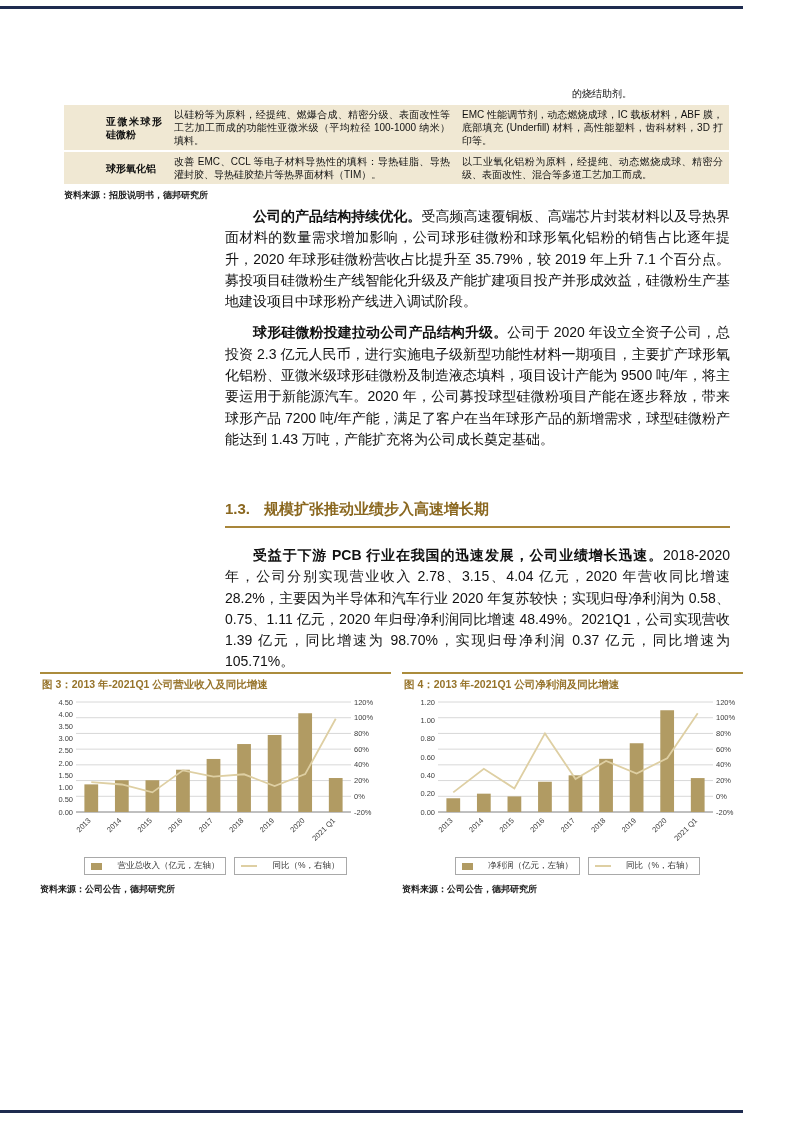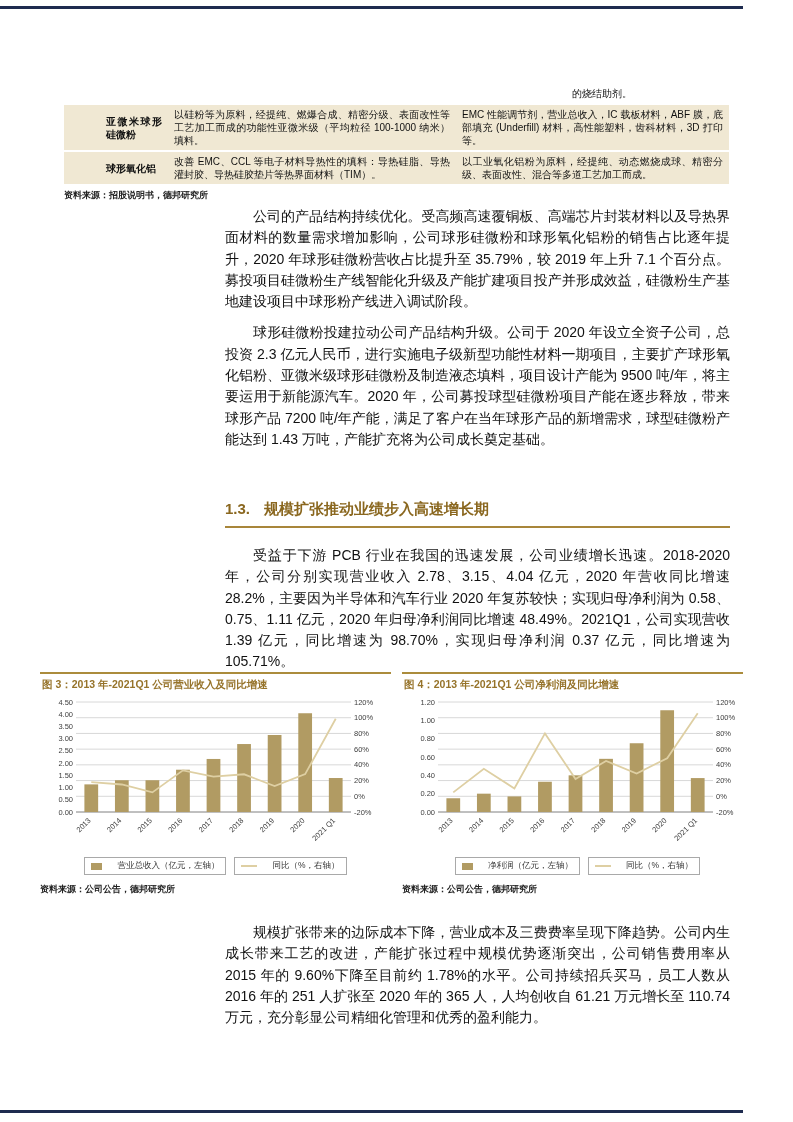--- a/index.html
+++ b/index.html
@@ -14,21 +14,21 @@
   .t-row{display:grid;grid-template-columns:104px 288px 273px;background:#f0e8d3;margin-bottom:2px;}
   .t-row.partial{background:transparent;}
   .t-cell{padding:3px 6px;text-align:justify;}
   .t-cell.name{font-weight:bold;display:flex;align-items:center;margin-left:36px;}
   .t-cell.cont{padding-left:116px;text-align:left;}
   .src{font-size:9px;font-weight:bold;color:#222;margin-top:5px;}
 
   
   .body-block{position:absolute;left:225px;width:505px;}
   .body-block p{margin:0 0 10px 0;font-size:14px;line-height:21.3px;text-align:justify;text-indent:2em;}
-  .lead{font-weight:normal;}
+  .lead{font-weight:bold;}
 
   
   #section-heading{position:absolute;left:225px;top:500px;width:505px;
     color:#8a671f;font-size:15px;font-weight:bold;border-bottom:2px solid #a8863a;padding-bottom:7px;}
   #section-heading .num{margin-right:14px;}
 
   
   #charts-row{position:absolute;left:40px;top:672px;width:713px;display:flex;gap:11px;}
   .figure{width:351px;}
   .fig-title{border-top:2px solid #ab8c3c;color:#96732a;font-size:10.5px;font-weight:bold;
@@ -54,21 +54,21 @@
 
   <div id="table-block">
     <div class="t-row partial">
       <div class="t-cell name"></div>
       <div class="t-cell"></div>
       <div class="t-cell cont">的烧结助剂。</div>
     </div>
     <div class="t-row">
       <div class="t-cell name">亚微米球形硅微粉</div>
       <div class="t-cell">以硅粉等为原料，经提纯、燃爆合成、精密分级、表面改性等工艺加工而成的功能性亚微米级（平均粒径 100-1000 纳米）填料。</div>
-      <div class="t-cell">EMC 性能调节剂，营业总收入，IC 载板材料，ABF 膜，底部填充 (Underfill) 材料，高性能塑料，齿科材料，3D 打印等。</div>
+      <div class="t-cell">EMC 性能调节剂，动态燃烧成球，IC 载板材料，ABF 膜，底部填充 (Underfill) 材料，高性能塑料，齿科材料，3D 打印等。</div>
     </div>
     <div class="t-row">
       <div class="t-cell name">球形氧化铝</div>
       <div class="t-cell">改善 EMC、CCL 等电子材料导热性的填料：导热硅脂、导热灌封胶、导热硅胶垫片等热界面材料（TIM）。</div>
       <div class="t-cell">以工业氧化铝粉为原料，经提纯、动态燃烧成球、精密分级、表面改性、混合等多道工艺加工而成。</div>
     </div>
     <div class="src">资料来源：招股说明书，德邦研究所</div>
   </div>
 
   <div class="body-block" style="top:206px;">
@@ -200,20 +200,17 @@
         </span>
         <span class="legend-item">
           <span class="swatch-line" style="background: rgb(222, 207, 163);"></span>
           <span>同比（%，右轴）</span>
         </span>
       </div>
       <div class="fig-src">资料来源：公司公告，德邦研究所</div>
     </div>
   </div>
 
-  <div class="body-block" style="top:922px;">
-    <p><span class="lead">规模扩张带来的边际成本下降，营业成本及三费费率呈现下降趋势。</span><span>公司内生成长带来工艺的改进，产能扩张过程中规模优势逐渐突出，公司销售费用率从 2015 年的 9.60%下降至目前约 1.78%的水平。公司持续招兵买马，员工人数从 2016 年的 251 人扩张至 2020 年的 365 人，人均创收自 61.21 万元增长至 110.74 万元，充分彰显公司精细化管理和优秀的盈利能力。</span></p>
-  </div>
 
 
   <div id="bottom-rule" class="rule-dark"></div>
 
 </div>
 
 </body></html>

